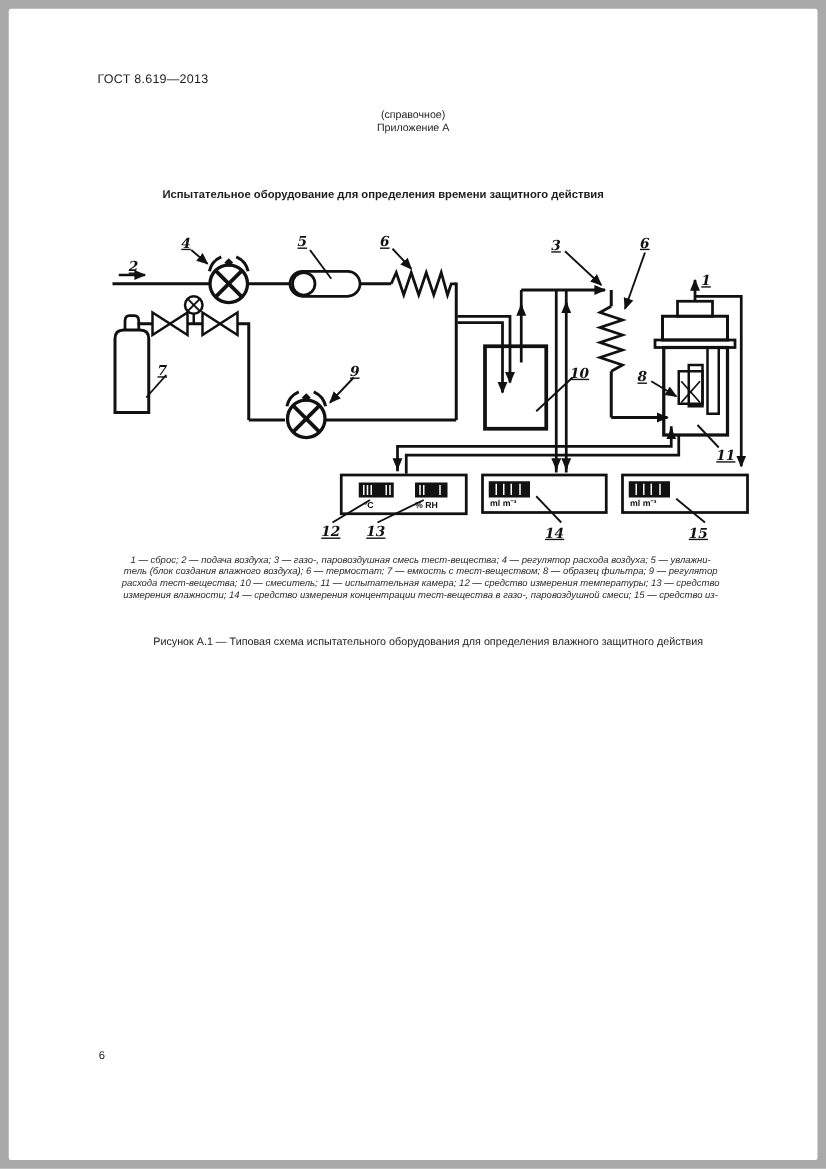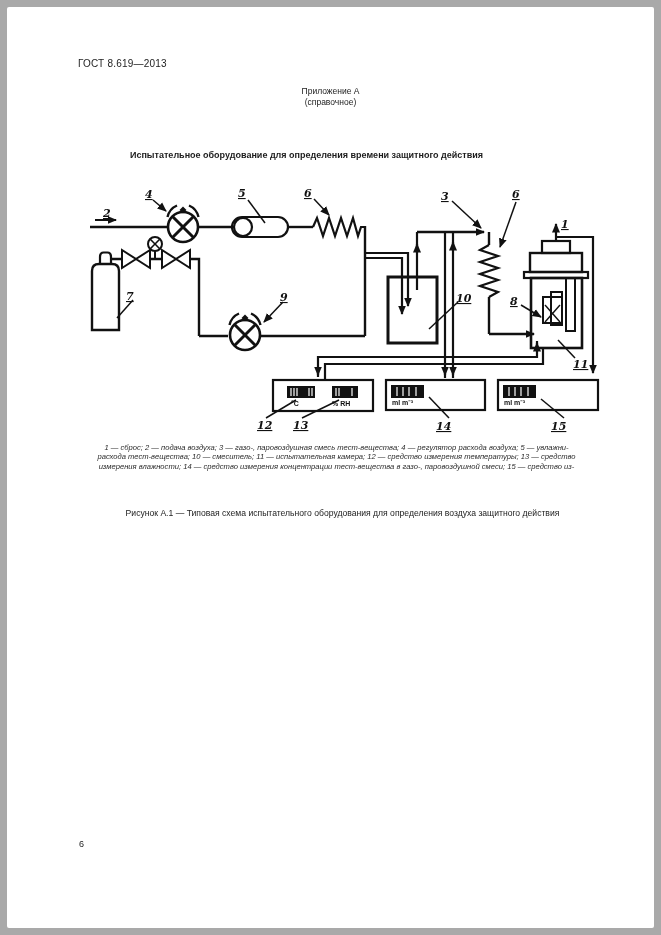--- a/index.html
+++ b/index.html
@@ -27,22 +27,22 @@
   .unit{font:bold 7px "Liberation Sans",sans-serif;fill:#111;}
 </style>
 </head>
 <body>
 
 <div class="page"></div>
 
 <div class="abs std-header">ГОСТ 8.619—2013</div>
 
 <div class="abs appendix">
+  <div>(справочное)</div>
   <div>Приложение А</div>
-  <div>(справочное)</div>
 </div>
 
 <div class="abs doc-title">Испытательное оборудование для определения времени защитного действия</div>
 
 <svg class="abs" style="left:0;top:0;" width="661" height="460" viewBox="0 0 661 460">
   <defs>
     <marker id="ah" markerUnits="userSpaceOnUse" markerWidth="10" markerHeight="9" refX="8.5" refY="4.5" orient="auto">
       <path d="M0,0.5 L9.5,4.5 L0,8.5 Z" fill="#111"></path>
     </marker>
   </defs>
@@ -225,19 +225,20 @@
     <text class="callout" x="573" y="368">11</text>
     <text class="callout" x="257" y="429">12</text>
     <text class="callout" x="293" y="429">13</text>
     <text class="callout" x="436" y="430">14</text>
     <text class="callout" x="551" y="430">15</text>
   </g>
 </svg>
 
 <div class="abs caption">
   <div>1 — сброс; 2 — подача воздуха; 3 — газо-, паровоздушная смесь тест-вещества; 4 — регулятор расхода воздуха; 5 — увлажни-</div>
+  <div>тель (блок создания влажного воздуха); 6 — термостат; 7 — емкость с тест-веществом; 8 — образец фильтра; 9 — регулятор</div>
   <div>расхода тест-вещества; 10 — смеситель; 11 — испытательная камера; 12 — средство измерения температуры; 13 — средство</div>
   <div>измерения влажности; 14 — средство измерения концентрации тест-вещества в газо-, паровоздушной смеси; 15 — средство из-</div>
 </div>
 
-<div class="abs figure-label">Рисунок А.1 — Типовая схема испытательного оборудования для определения воздуха защитного действия</div>
+<div class="abs figure-label">Рисунок А.1 — Типовая схема испытательного оборудования для определения влажного защитного действия</div>
 
 <div class="abs page-num">6</div>
 
 </body></html>

